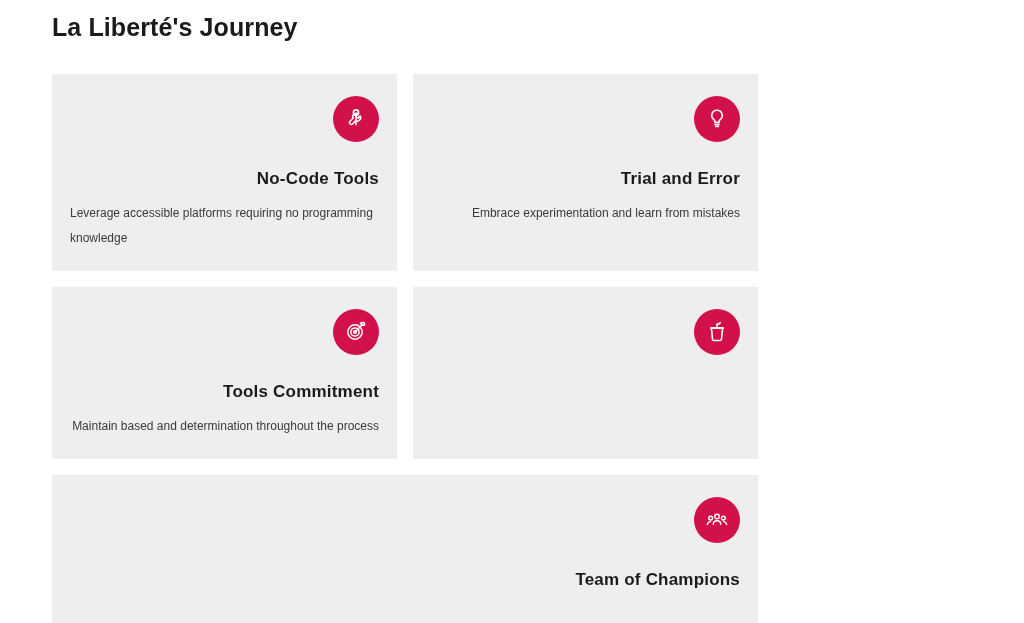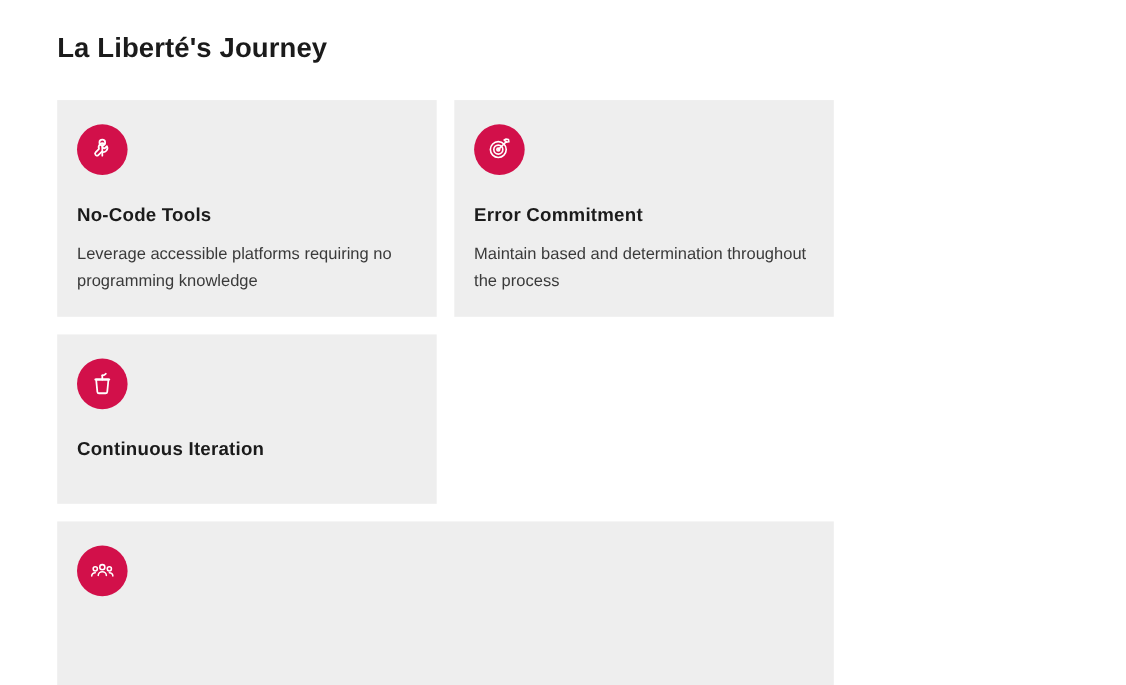--- a/index.html
+++ b/index.html
@@ -12,21 +12,21 @@
     height: 623px;
     font-family: "Liberation Sans", sans-serif;
     color: #1f1f1f;
     overflow: hidden;
   }
   .page {
     position: relative;
     width: 810px;
     height: 623px;
     box-sizing: border-box;
-    padding: 17px 52px;
+    padding: 0 52px;
   }
   .page-title {
     margin: 0;
     padding-top: 8px;
     font-size: 25px;
     line-height: 38px;
     font-weight: 700;
     letter-spacing: 0.1px;
     color: #1b1b1b;
   }
@@ -35,20 +35,21 @@
     flex-wrap: wrap;
     gap: 16px;
     margin-top: 28px;
   }
   .card {
     background: #eeeeee;
     box-sizing: border-box;
     padding: 22px 18px 20px 18px;
     display: flex;
     flex-direction: column;
+    align-items: flex-end;
   }
   .card.half {
     width: calc(50% - 8px);
   }
   .card.full {
     width: 100%;
   }
   .card.row1 { min-height: 182px; }
   .card.row2 { min-height: 154px; }
   .card.row3 { min-height: 154px; }
@@ -69,21 +70,21 @@
   .card-title {
     margin: 26px 0 0 0;
     font-size: 17px;
     line-height: 22px;
     font-weight: 600;
     letter-spacing: 0.2px;
     color: #1b1b1b;
   }
   .card-desc {
     margin: 11px 0 0 0;
-    font-size: 15px;
+    font-size: 12px;
     line-height: 25px;
     font-weight: 400;
     color: #3a3a3a;
     max-width: 430px;
   }
   .card.full .card-desc {
     max-width: none;
   }
 </style>
 </head>
@@ -100,54 +101,65 @@
         <svg width="24" height="24" viewBox="0 0 24 24" fill="none" stroke="#ffffff" stroke-width="1.6" stroke-linecap="round" stroke-linejoin="round">
           <path d="M13.5 5.2a3.6 3.6 0 0 0-5 4.6L5.4 13a1.6 1.6 0 0 0 0 2.2l.3.3a1.6 1.6 0 0 0 2.2 0l3.2-3.1a3.6 3.6 0 0 0 4.6-5l-2 2-1.8-.4-.4-1.8 2-2z" transform="translate(0.5,1.5)"></path>
           <circle cx="12" cy="5.5" r="2.6"></circle>
           <path d="M12 8.1v9.4"></path>
         </svg>
       </div>
       <div class="card-title">No-Code Tools</div>
       <div class="card-desc">Leverage accessible platforms requiring no programming knowledge</div>
     </div>
 
+    <div class="card half row1">
+      <div class="icon-badge">
+        <svg width="24" height="24" viewBox="0 0 24 24" fill="none" stroke="#ffffff" stroke-width="1.6" stroke-linecap="round" stroke-linejoin="round">
+          <path d="M12 3.2a5.2 5.2 0 0 0-3.1 9.4c.6.5 1 1.2 1 2v.6h4.2v-.6c0-.8.4-1.5 1-2A5.2 5.2 0 0 0 12 3.2z"></path>
+          <path d="M10 17.4h4"></path>
+          <path d="M10.6 19.4h2.8"></path>
+        </svg>
+      </div>
+      <div class="card-title">Trial and Error</div>
+      <div class="card-desc">Embrace experimentation and learn from mistakes</div>
+    </div>
 
     <div class="card half row2">
       <div class="icon-badge">
         <svg width="24" height="24" viewBox="0 0 24 24" fill="none" stroke="#ffffff" stroke-width="1.5" stroke-linecap="round" stroke-linejoin="round">
           <circle cx="11" cy="12" r="7.2"></circle>
           <circle cx="11" cy="12" r="4.1"></circle>
           <circle cx="11" cy="12" r="1.3"></circle>
           <path d="M11 12l7.4-7.4"></path>
           <path d="M16.3 3.2l2.1 2.1 2.2-.4-.4-2.1-2.1-.4z"></path>
         </svg>
       </div>
-      <div class="card-title">Error Commitment</div>
+      <div class="card-title">Tools Commitment</div>
       <div class="card-desc">Maintain based and determination throughout the process</div>
     </div>
 
     <div class="card half row2">
       <div class="icon-badge">
         <svg width="24" height="24" viewBox="0 0 24 24" fill="none" stroke="#ffffff" stroke-width="1.6" stroke-linecap="round" stroke-linejoin="round">
           <path d="M6.4 8h11.2l-1.1 11.2a1.5 1.5 0 0 1-1.5 1.3H9a1.5 1.5 0 0 1-1.5-1.3L6.4 8z"></path>
           <path d="M5.6 8h12.8"></path>
           <path d="M12 8V4.3"></path>
           <path d="M12 4.3c1.6 0 2.6-.7 3.2-1.6"></path>
         </svg>
       </div>
-      <div class="card-title">Continuous Iteration</div>
     </div>
 
     <div class="card full row3">
       <div class="icon-badge">
         <svg width="24" height="24" viewBox="0 0 24 24" fill="none" stroke="#ffffff" stroke-width="1.4" stroke-linecap="round" stroke-linejoin="round">
           <circle cx="12" cy="8.6" r="2.3"></circle>
           <path d="M8.3 16.2c0-2 1.7-3.4 3.7-3.4s3.7 1.4 3.7 3.4"></path>
           <circle cx="5.6" cy="10.1" r="1.9"></circle>
           <path d="M2.4 16.6c0-1.8 1.4-3 3.2-3"></path>
           <circle cx="18.4" cy="10.1" r="1.9"></circle>
           <path d="M21.6 16.6c0-1.8-1.4-3-3.2-3"></path>
         </svg>
       </div>
+      <div class="card-title">Team of Champions</div>
     </div>
 
   </div>
 </div>
 
 </body></html>

